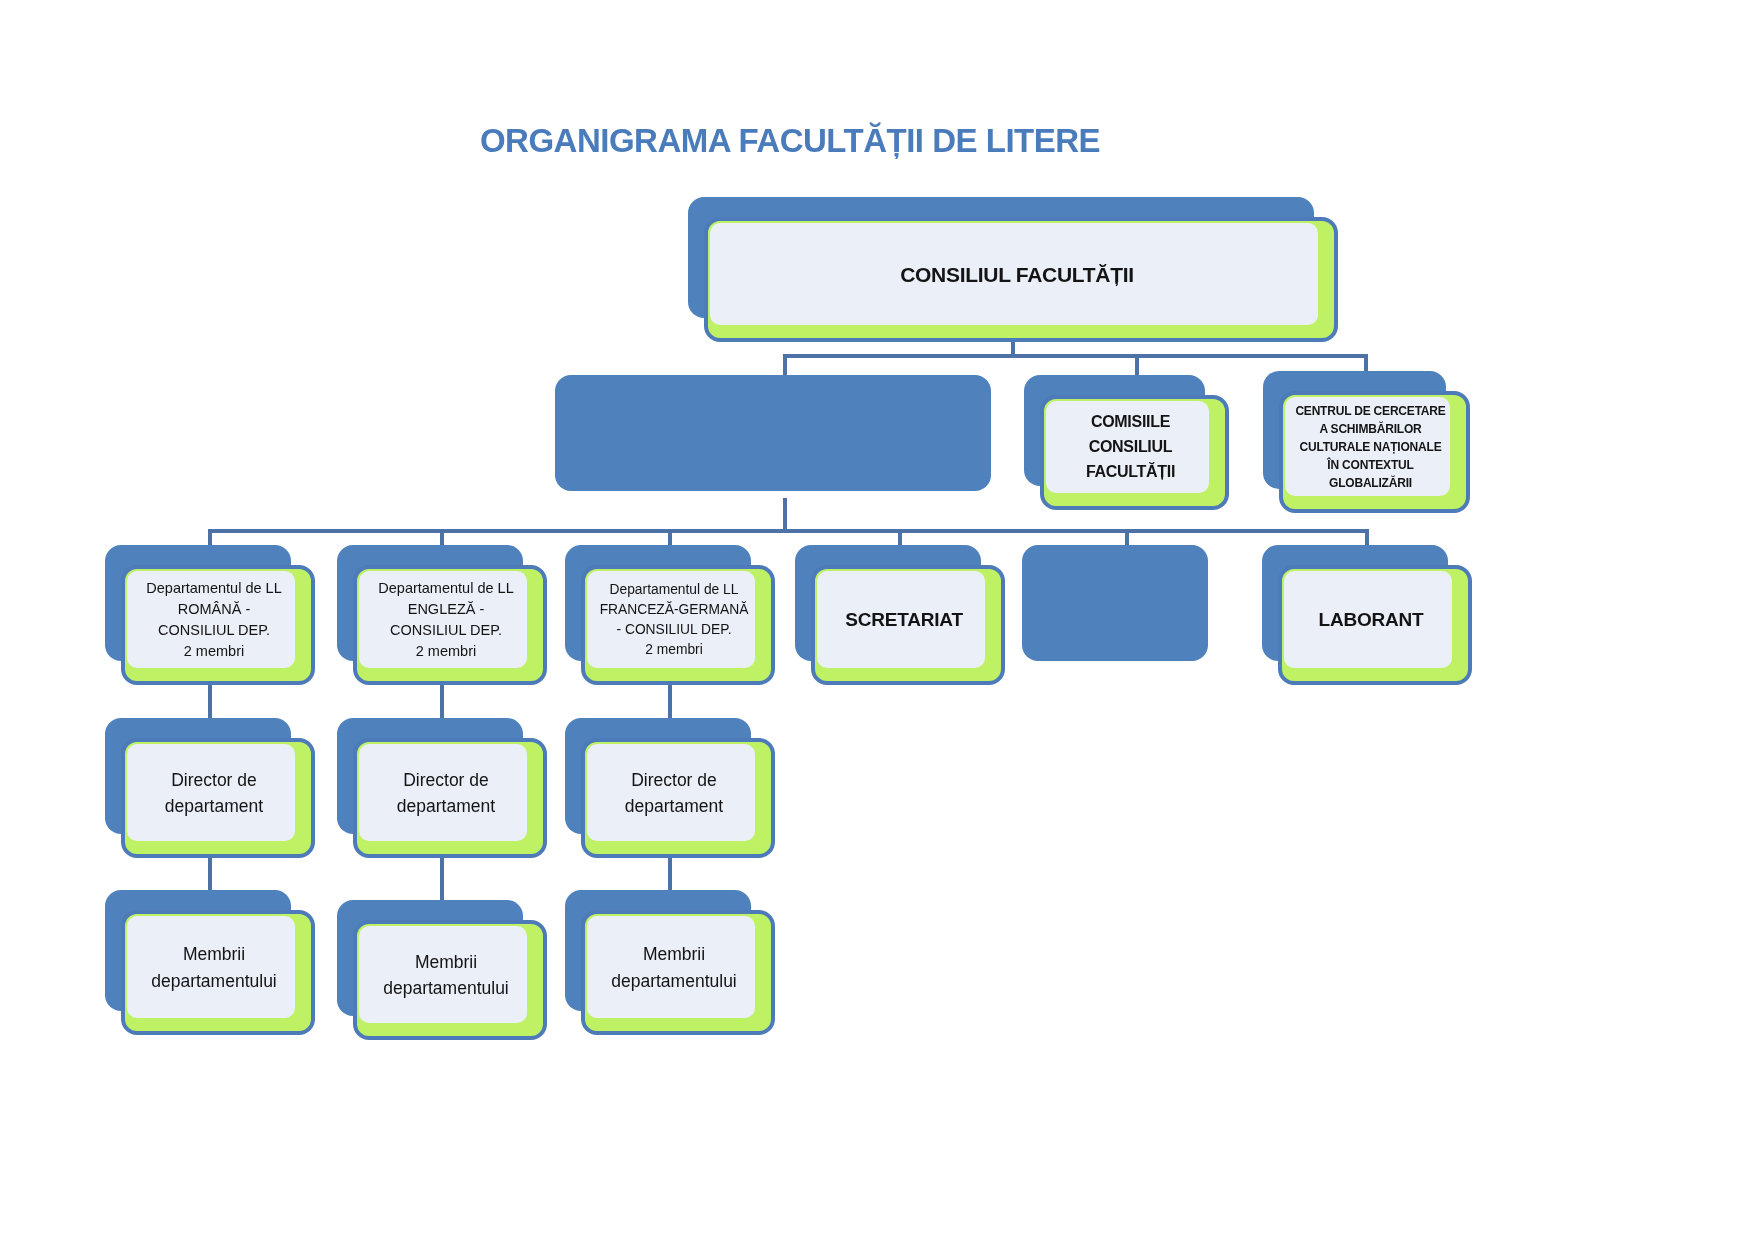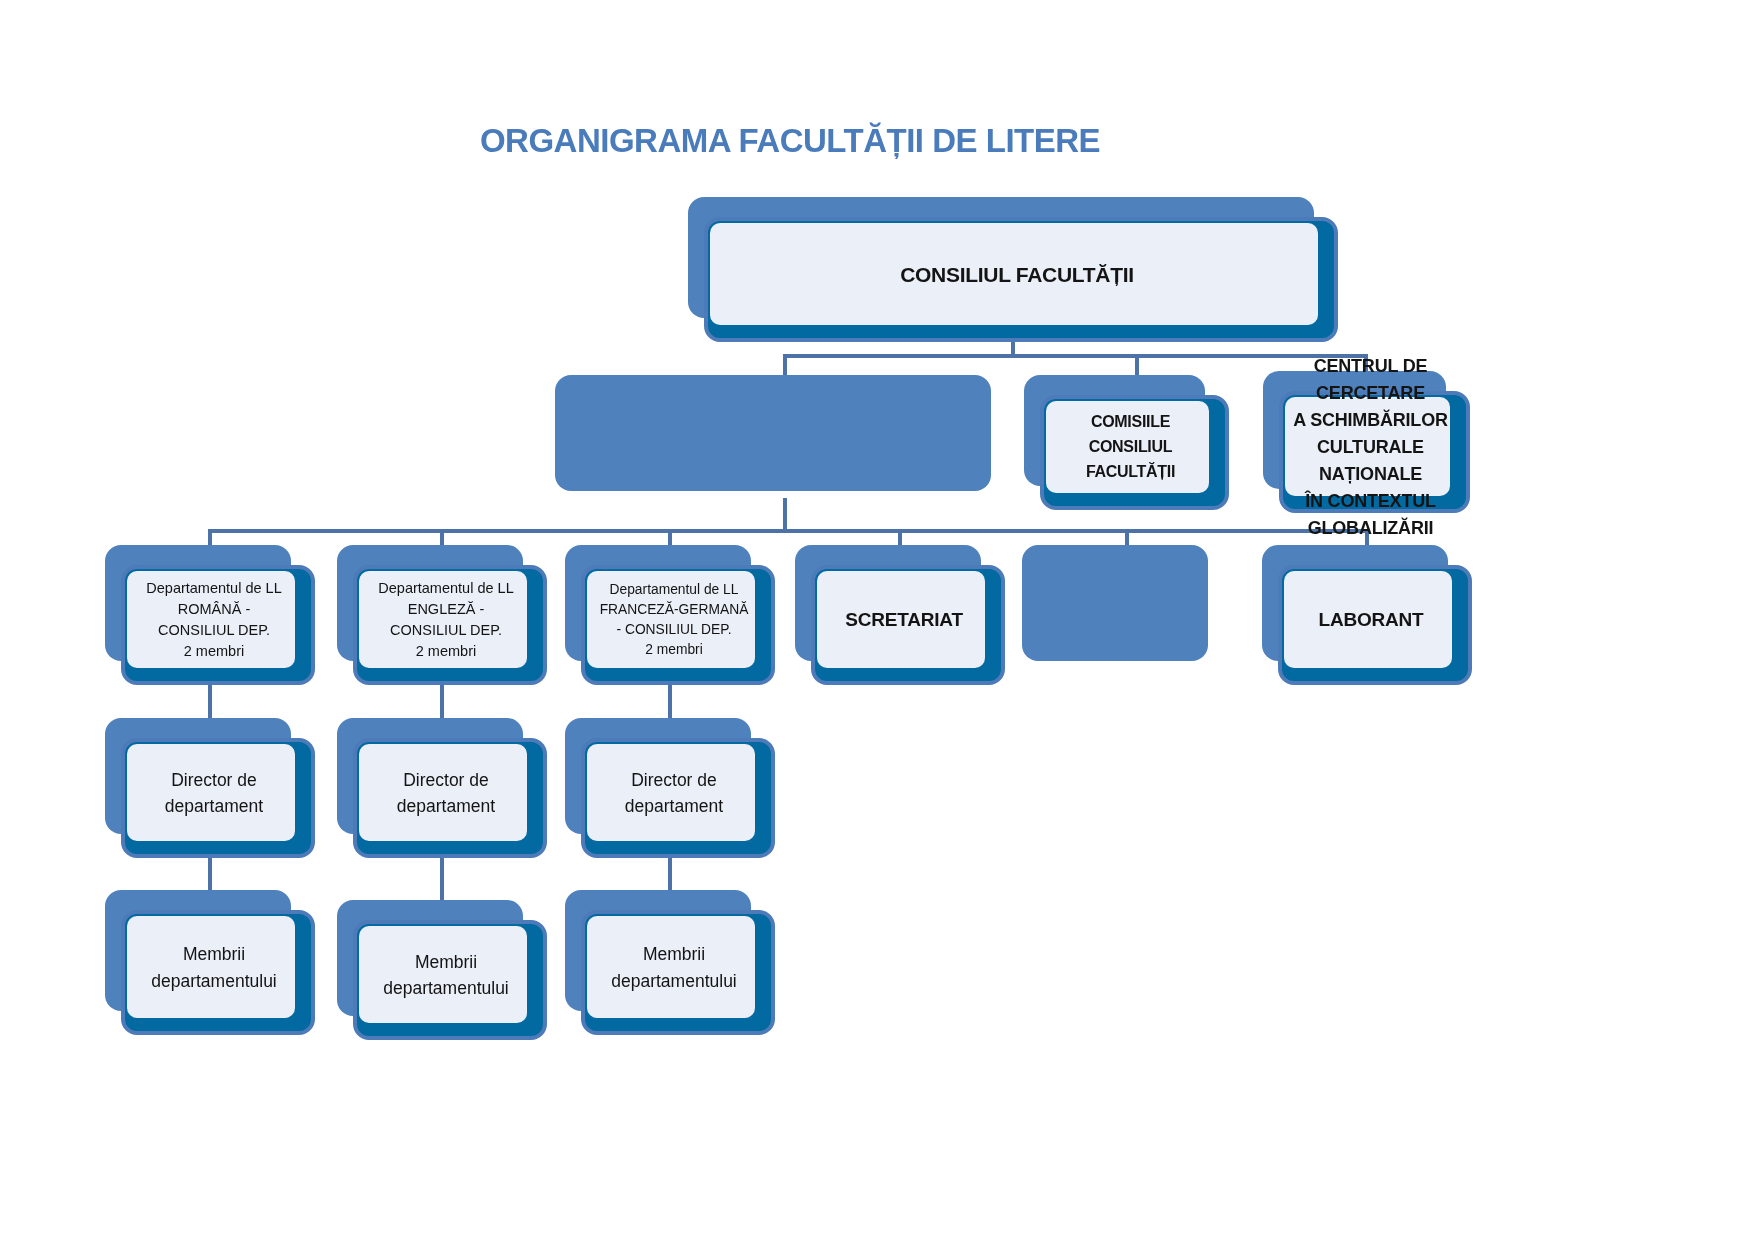--- a/index.html
+++ b/index.html
@@ -18,37 +18,37 @@
     color:#4a7cbb;
   }
   
   .node{position:absolute;z-index:2;}
   .back{
     position:absolute;left:0;top:0;right:24px;bottom:24px;
     background:#4f81bd;border-radius:16px;
   }
   .frame{
     position:absolute;left:16px;top:20px;right:0;bottom:0;
-    background:#0369a1;
+    background:#bef264;
     border:4px solid #4d7ab8;border-radius:16px;
   }
   .fill{
     position:absolute;left:2px;top:2px;right:16px;bottom:13px;
     background:#eaeff8;border-radius:10px;
   }
   .label{
     position:absolute;inset:0;
     display:flex;align-items:center;justify-content:center;
     text-align:center;white-space:pre-line;
     color:#141414;padding:0 8px 10px 0;
   }
   .lbl-xl{font-size:21px;font-weight:700;letter-spacing:-0.3px;}
   .lbl-lg{font-size:23px;font-weight:700;letter-spacing:-0.3px;}
   .lbl-md{font-size:16px;font-weight:700;line-height:1.55;letter-spacing:-0.3px;}
-  .lbl-sm{font-size:18px;font-weight:700;line-height:1.5;letter-spacing:-0.2px;}
+  .lbl-sm{font-size:12px;font-weight:700;line-height:1.5;letter-spacing:-0.2px;}
   .lbl-dept{font-size:14.5px;font-weight:400;line-height:1.45;}
   .lbl-bold{font-size:19px;font-weight:700;letter-spacing:-0.2px;}
   .lbl-reg{font-size:17.5px;font-weight:400;line-height:1.5;}
   
   .conn{position:absolute;background:#4c72a8;z-index:1;}
   .conn.v{width:4px;}
   .conn.h{height:4px;}
 </style>
 </head>
 <body>

